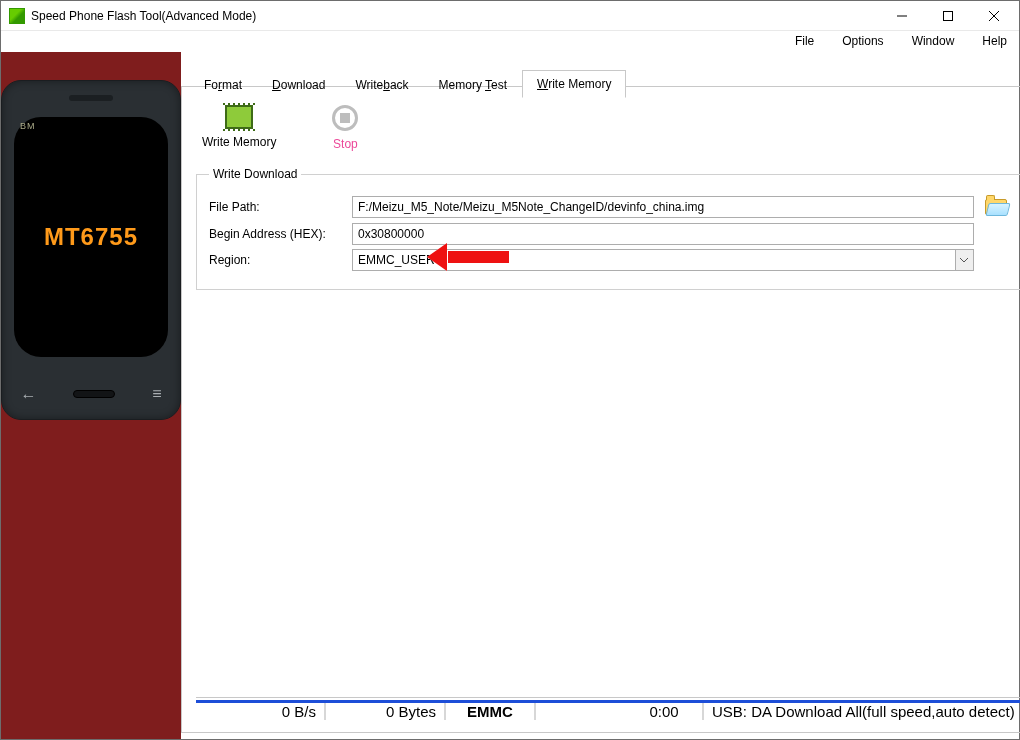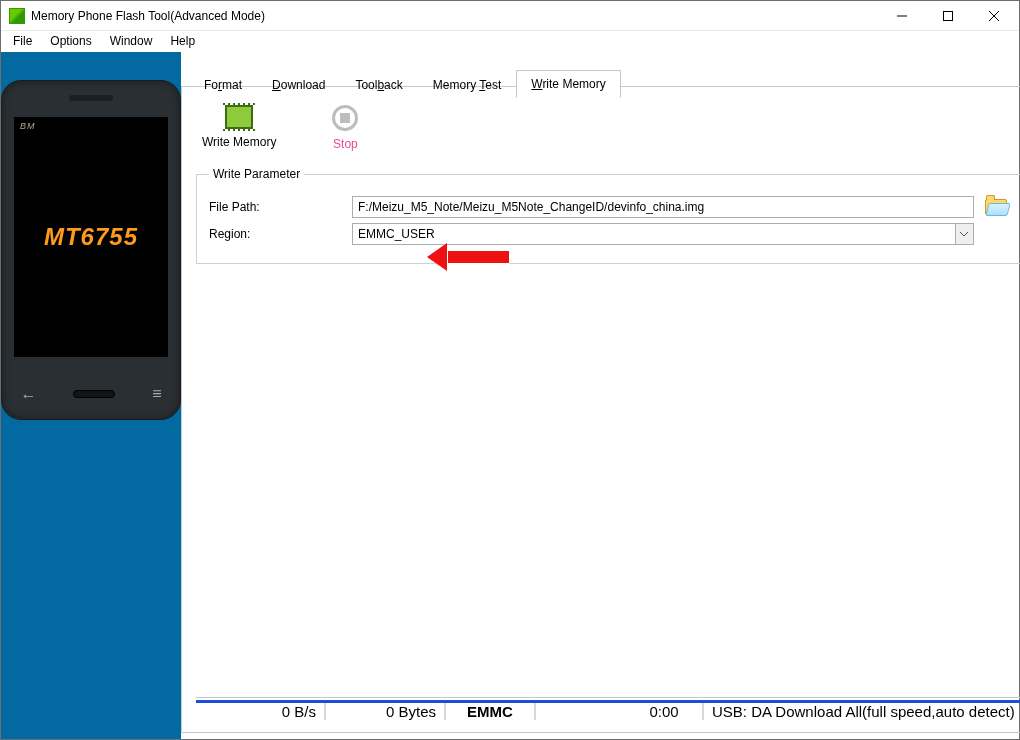--- a/index.html
+++ b/index.html
@@ -27,54 +27,53 @@
 .titlebar .win-controls { display: flex; }
 .titlebar .win-btn {
   width: 46px; height: 29px; display: flex;
   align-items: center; justify-content: center;
   font-family: "Segoe UI Symbol", sans-serif;
   font-size: 10px; cursor: pointer;
 }
 
 .menubar {
   height: 20px; display: flex; align-items: center;
-  padding: 0 4px; gap: 2px;
+  padding: 0 4px; gap: 12px; justify-content: flex-end;
 }
 .menubar .menu-item {
   padding: 2px 8px; cursor: pointer;
 }
 
 .body {
   flex: 1; display: flex; border-top: 1px solid #fff;
 }
 
 .sidebar {
-  width: 238px; background: #0369a1;
+  width: 238px; background: #7f1d1d;
   display: flex; flex-direction: column; align-items: center;
   padding-top: 28px;
-  font-style: italic;
 }
 .phone {
   width: 180px; height: 340px;
   background: #2a2f33;
   border-radius: 20px;
   border: 1px solid #1a1d20;
   position: relative;
   padding: 36px 12px 36px 12px;
   box-shadow: inset 0 0 8px rgba(0,0,0,.4);
 }
 .phone::before {
   content: ""; position: absolute; top: 14px; left: 50%;
   transform: translateX(-50%);
   width: 44px; height: 6px; background: #1b1f22; border-radius: 3px;
 }
 .phone .bm { position: absolute; top: 40px; left: 18px; font-size: 9px; color: #aa8; letter-spacing: 1px; }
 .phone .screen {
   width: 100%; height: 240px; background: #000;
-  display: flex; align-items: center; justify-content: center;
+  display: flex; align-items: center; justify-content: center; border-radius: 27px;
 }
 .phone .screen .mt {
   color: #ff9a1a; font-weight: bold; font-size: 24px; letter-spacing: 1px;
 }
 .phone .btn-row {
   position: absolute; bottom: 16px; left: 0; right: 0;
   display: flex; justify-content: space-around; align-items: center;
 }
 .phone .btn-row span {
   color: #a9aeb2; font-size: 16px;
@@ -228,21 +227,21 @@
 .statusbar .wide5 { width: 78px; }
 .statusbar .fill { flex: 1; }
 </style>
 </head>
 <body>
 
 <div class="window">
 
   <div class="titlebar">
     <div class="app-icon"></div>
-    <div class="title">Memory Phone Flash Tool(Advanced Mode)</div>
+    <div class="title">Speed Phone Flash Tool(Advanced Mode)</div>
     <div class="win-controls">
       <div class="win-btn">
         <svg width="10" height="10" viewBox="0 0 10 10">
             <line x1="0" y1="5" x2="10" y2="5" stroke="#000" stroke-width="1"></line>
           </svg>
       </div>
       <div class="win-btn">
         <svg width="10" height="10" viewBox="0 0 10 10">
             <rect x="0.5" y="0.5" width="9" height="9" fill="none" stroke="#000" stroke-width="1"></rect>
           </svg>
@@ -277,55 +276,59 @@
           <span>≡</span>
         </div>
       </div>
     </div>
 
     <div class="main">
 
       <div class="tabs">
         <div class="tab"><span>Fo</span><span class="hot">r</span><span>mat</span></div>
         <div class="tab"><span class="hot">D</span><span>ownload</span></div>
-        <div class="tab"><span>Tool</span><span class="hot">b</span><span>ack</span></div>
+        <div class="tab"><span>Write</span><span class="hot">b</span><span>ack</span></div>
         <div class="tab"><span>Memory </span><span class="hot">T</span><span>est</span></div>
         <div class="tab active"><span class="hot">W</span><span>rite Memory</span></div>
       </div>
 
       <div class="tab-panel" style="position:relative;">
 
         <div class="toolbar">
           <div class="tool-btn">
             <div class="chip-icon"></div>
             <div class="lbl">Write Memory</div>
           </div>
           <div class="tool-btn disabled">
             <div class="stop-icon">
                 <div class="sq"></div>
               </div>
             <div class="lbl">Stop</div>
           </div>
         </div>
 
         <fieldset class="param">
-          <legend>Write Parameter</legend>
+          <legend>Write Download</legend>
 
           <div class="form-row">
             <label>File Path:</label>
             <input type="text" value="F:/Meizu_M5_Note/Meizu_M5Note_ChangeID/devinfo_china.img" style="">
             <div class="folder-btn">
               <div class="folder-icon">
                 <div class="back"></div>
                   <div class="tab"></div>
                   <div class="front"></div>
               </div>
             </div>
           </div>
 
+          <div class="form-row" style="width: calc(100% - 36px);">
+            <label>Begin Address (HEX):</label>
+            <input type="text" value="0x30800000" style="">
+          </div>
 
           <div class="form-row" style="width: calc(100% - 36px);">
             <label>Region:</label>
             <div class="select-wrap">
               <div class="sel">EMMC_USER</div>
               <div class="chev">
                 <svg width="8" height="5" viewBox="0 0 8 5">
                     <polyline points="0,0 4,4 8,0" fill="none" stroke="#555" stroke-width="1"></polyline>
                   </svg>
               </div>

